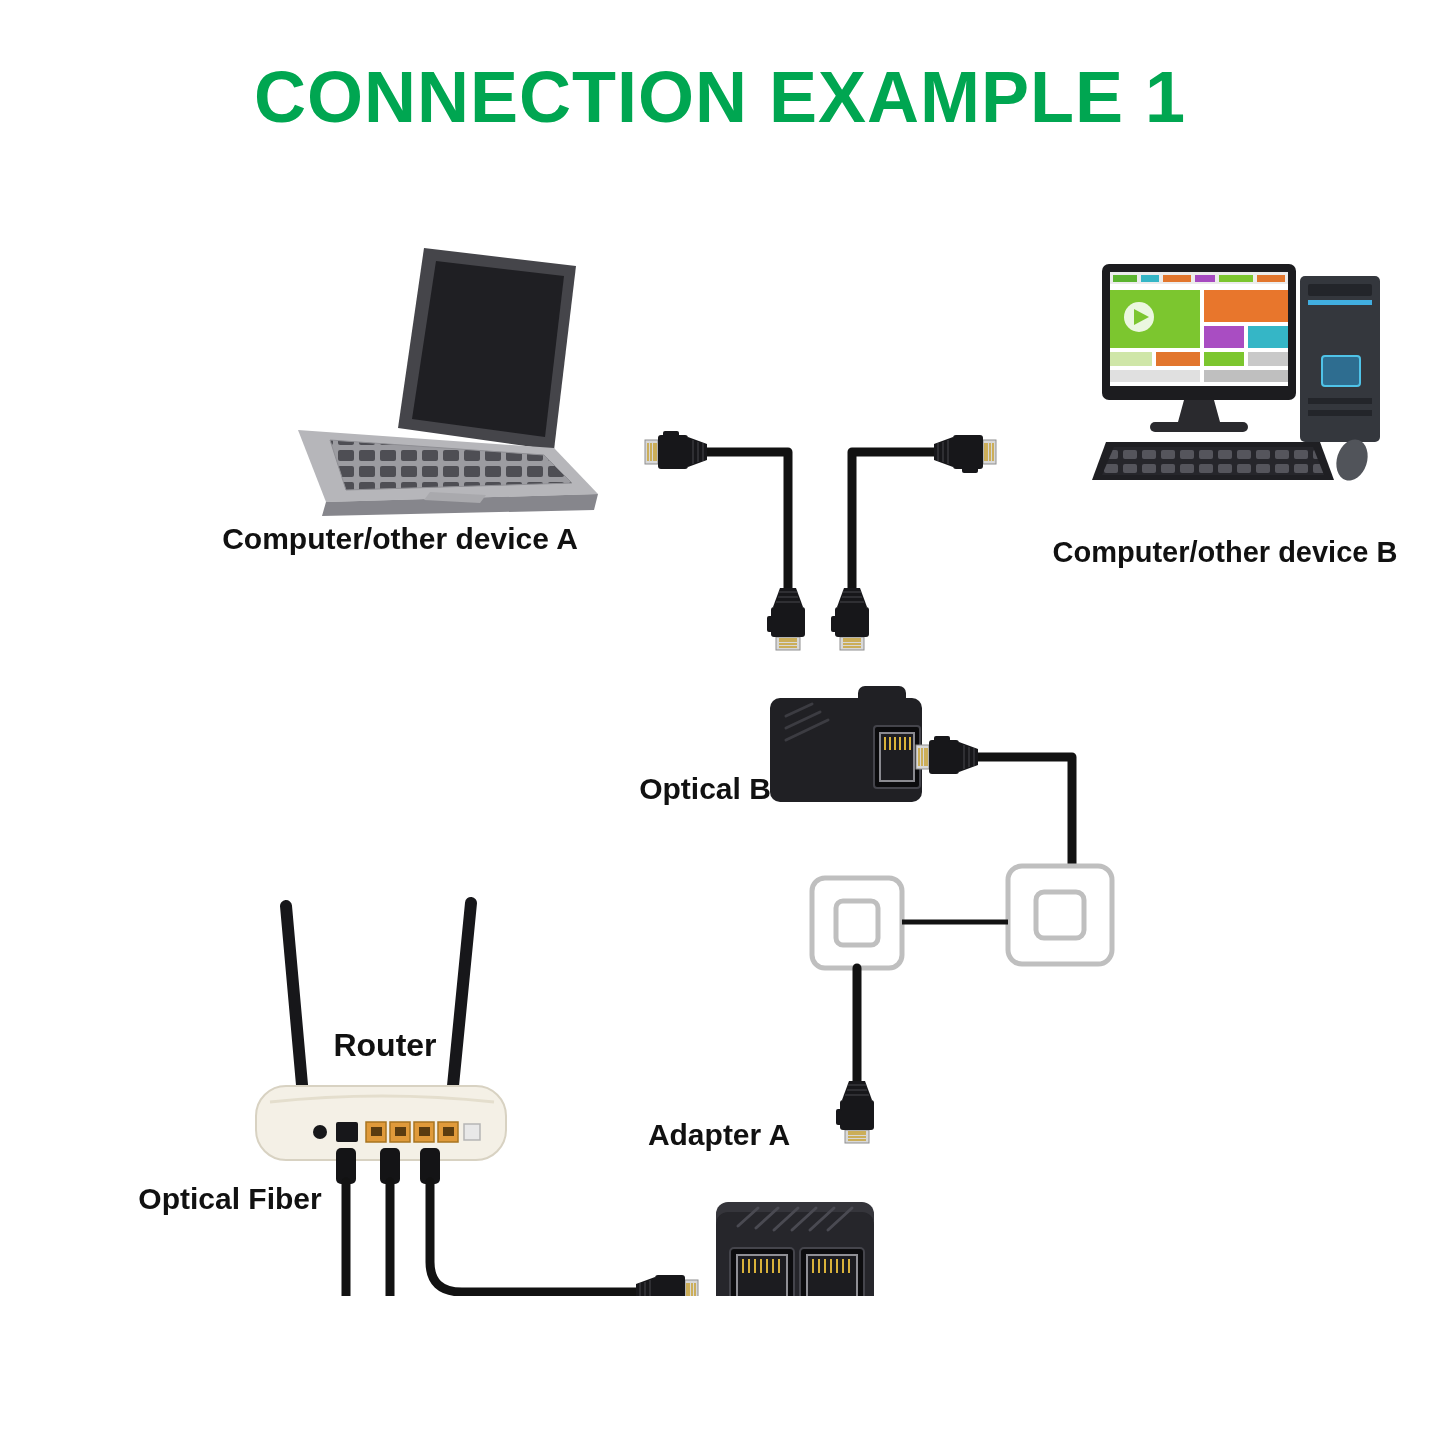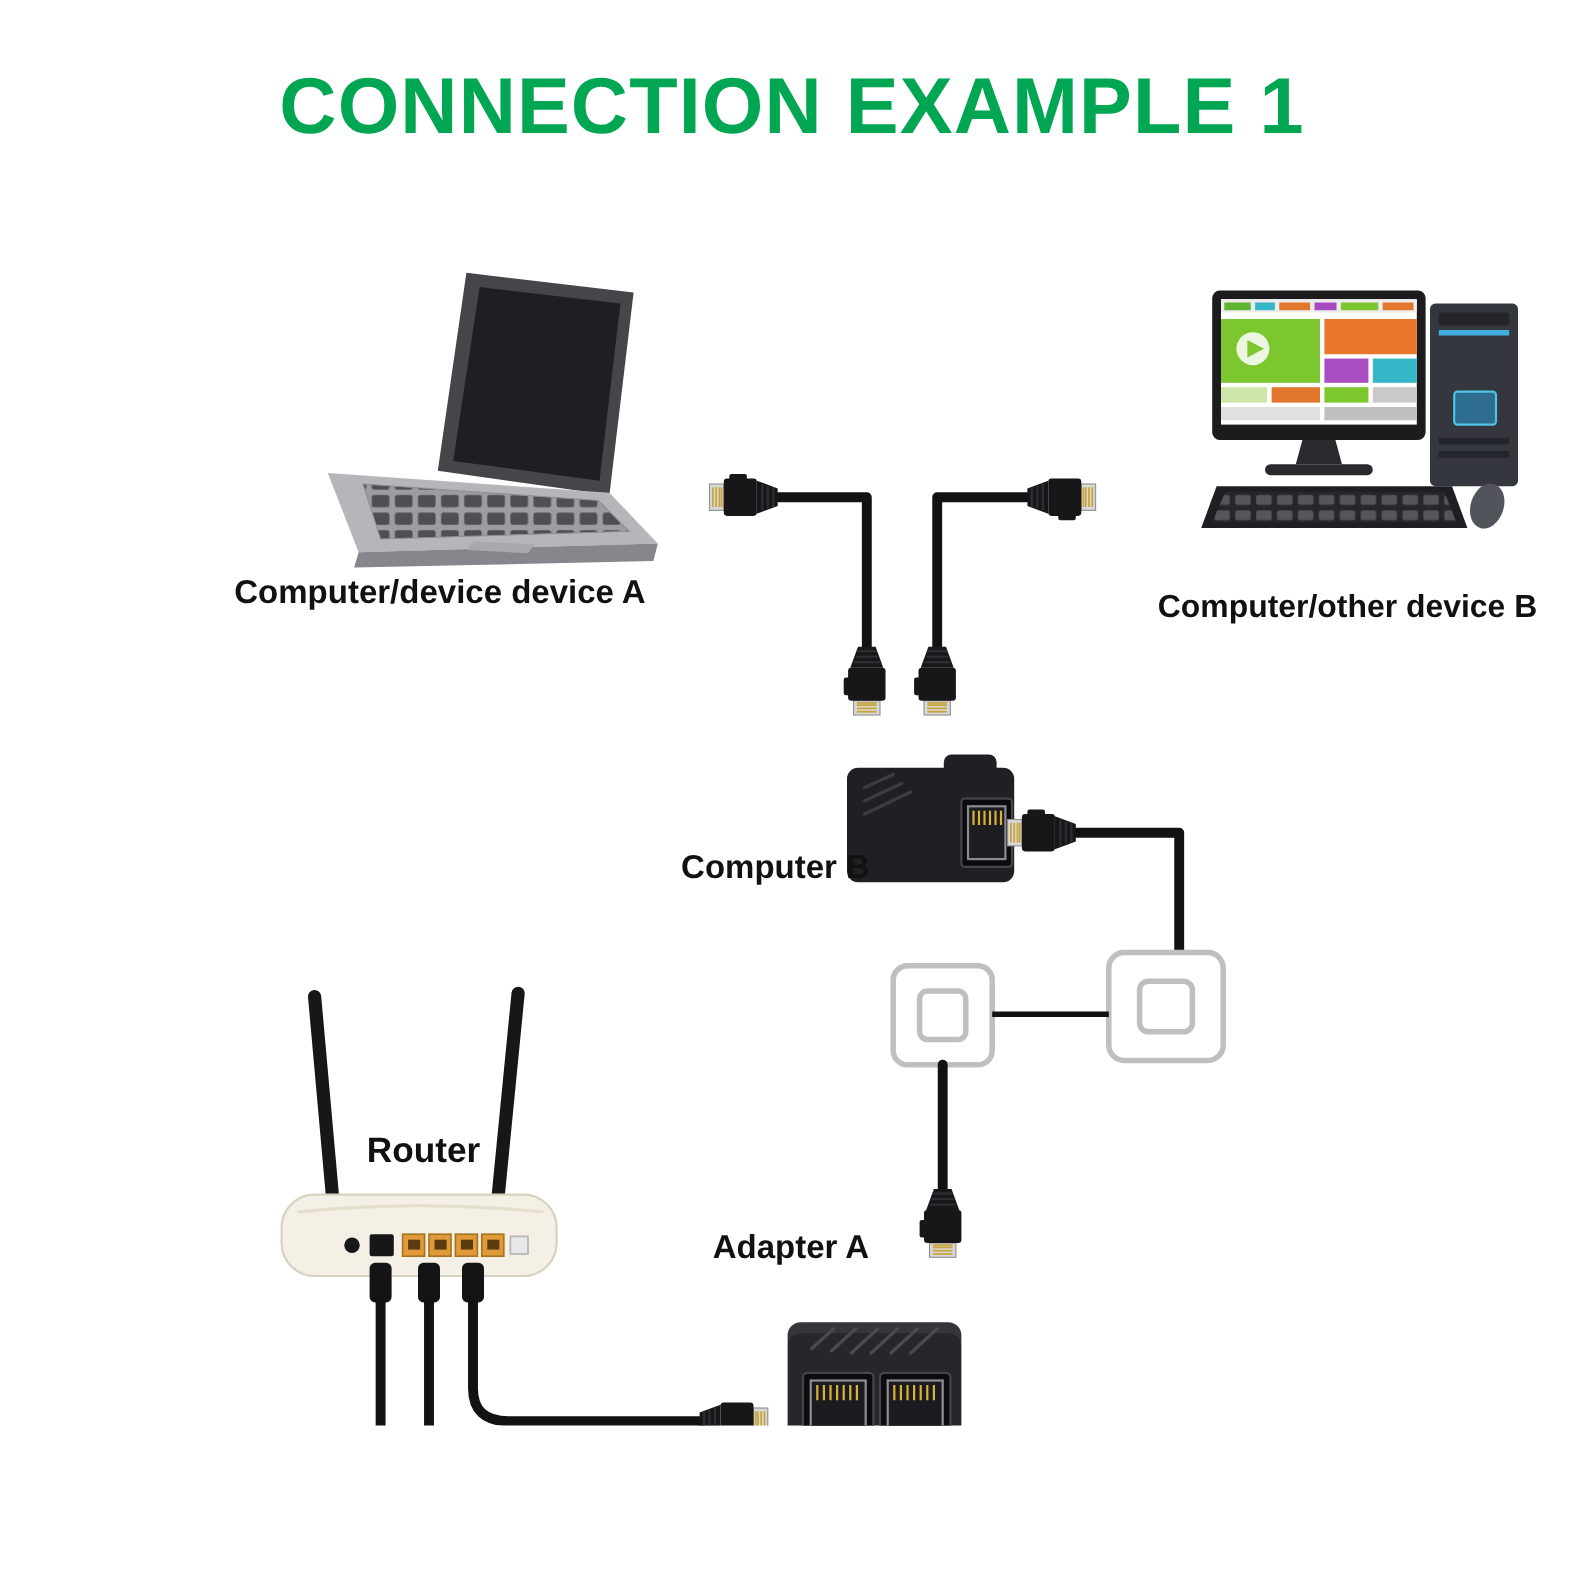--- a/index.html
+++ b/index.html
@@ -213,19 +213,20 @@
       <path class="cable" d="M 346 1182 L 346 1322 Q 346 1366 300 1366 L 0 1366"></path>
       <path class="cable" d="M 390 1182 L 390 1320 Q 390 1350 422 1350 L 634 1350"></path>
       <path class="cable" d="M 430 1182 L 430 1262 Q 430 1292 462 1292 L 636 1292"></path>
       <use href="#rj45-plug" transform="translate(696,1350) rotate(180)"></use>
       <use href="#rj45-plug" transform="translate(698,1292) rotate(180)"></use>
     </g>
   </svg>
 
   <div class="title">CONNECTION EXAMPLE 1</div>
 
-  <div class="label" style="left:170px; top:522px; width:460px;">Computer/device device A</div>
+  <div class="label" style="left:170px; top:522px; width:460px;">Computer/other device A</div>
   <div class="label" style="left:1010px; top:508px; width:430px; font-size:29px;margin-top:29px;">Computer/other device B</div>
-  <div class="label" style="left:590px; top:772px; width:230px;">Computer B</div>
+  <div class="label" style="left:590px; top:772px; width:230px;">Optical B</div>
   <div class="label" style="left:604px; top:1118px; width:230px;">Adapter A</div>
   <div class="label" style="left:290px; top:1028px; width:190px; font-size:32px;">Router</div>
+  <div class="label" style="left:90px; top:1182px; width:280px;">Optical Fiber</div>
 
 </div>
 
 </body></html>

